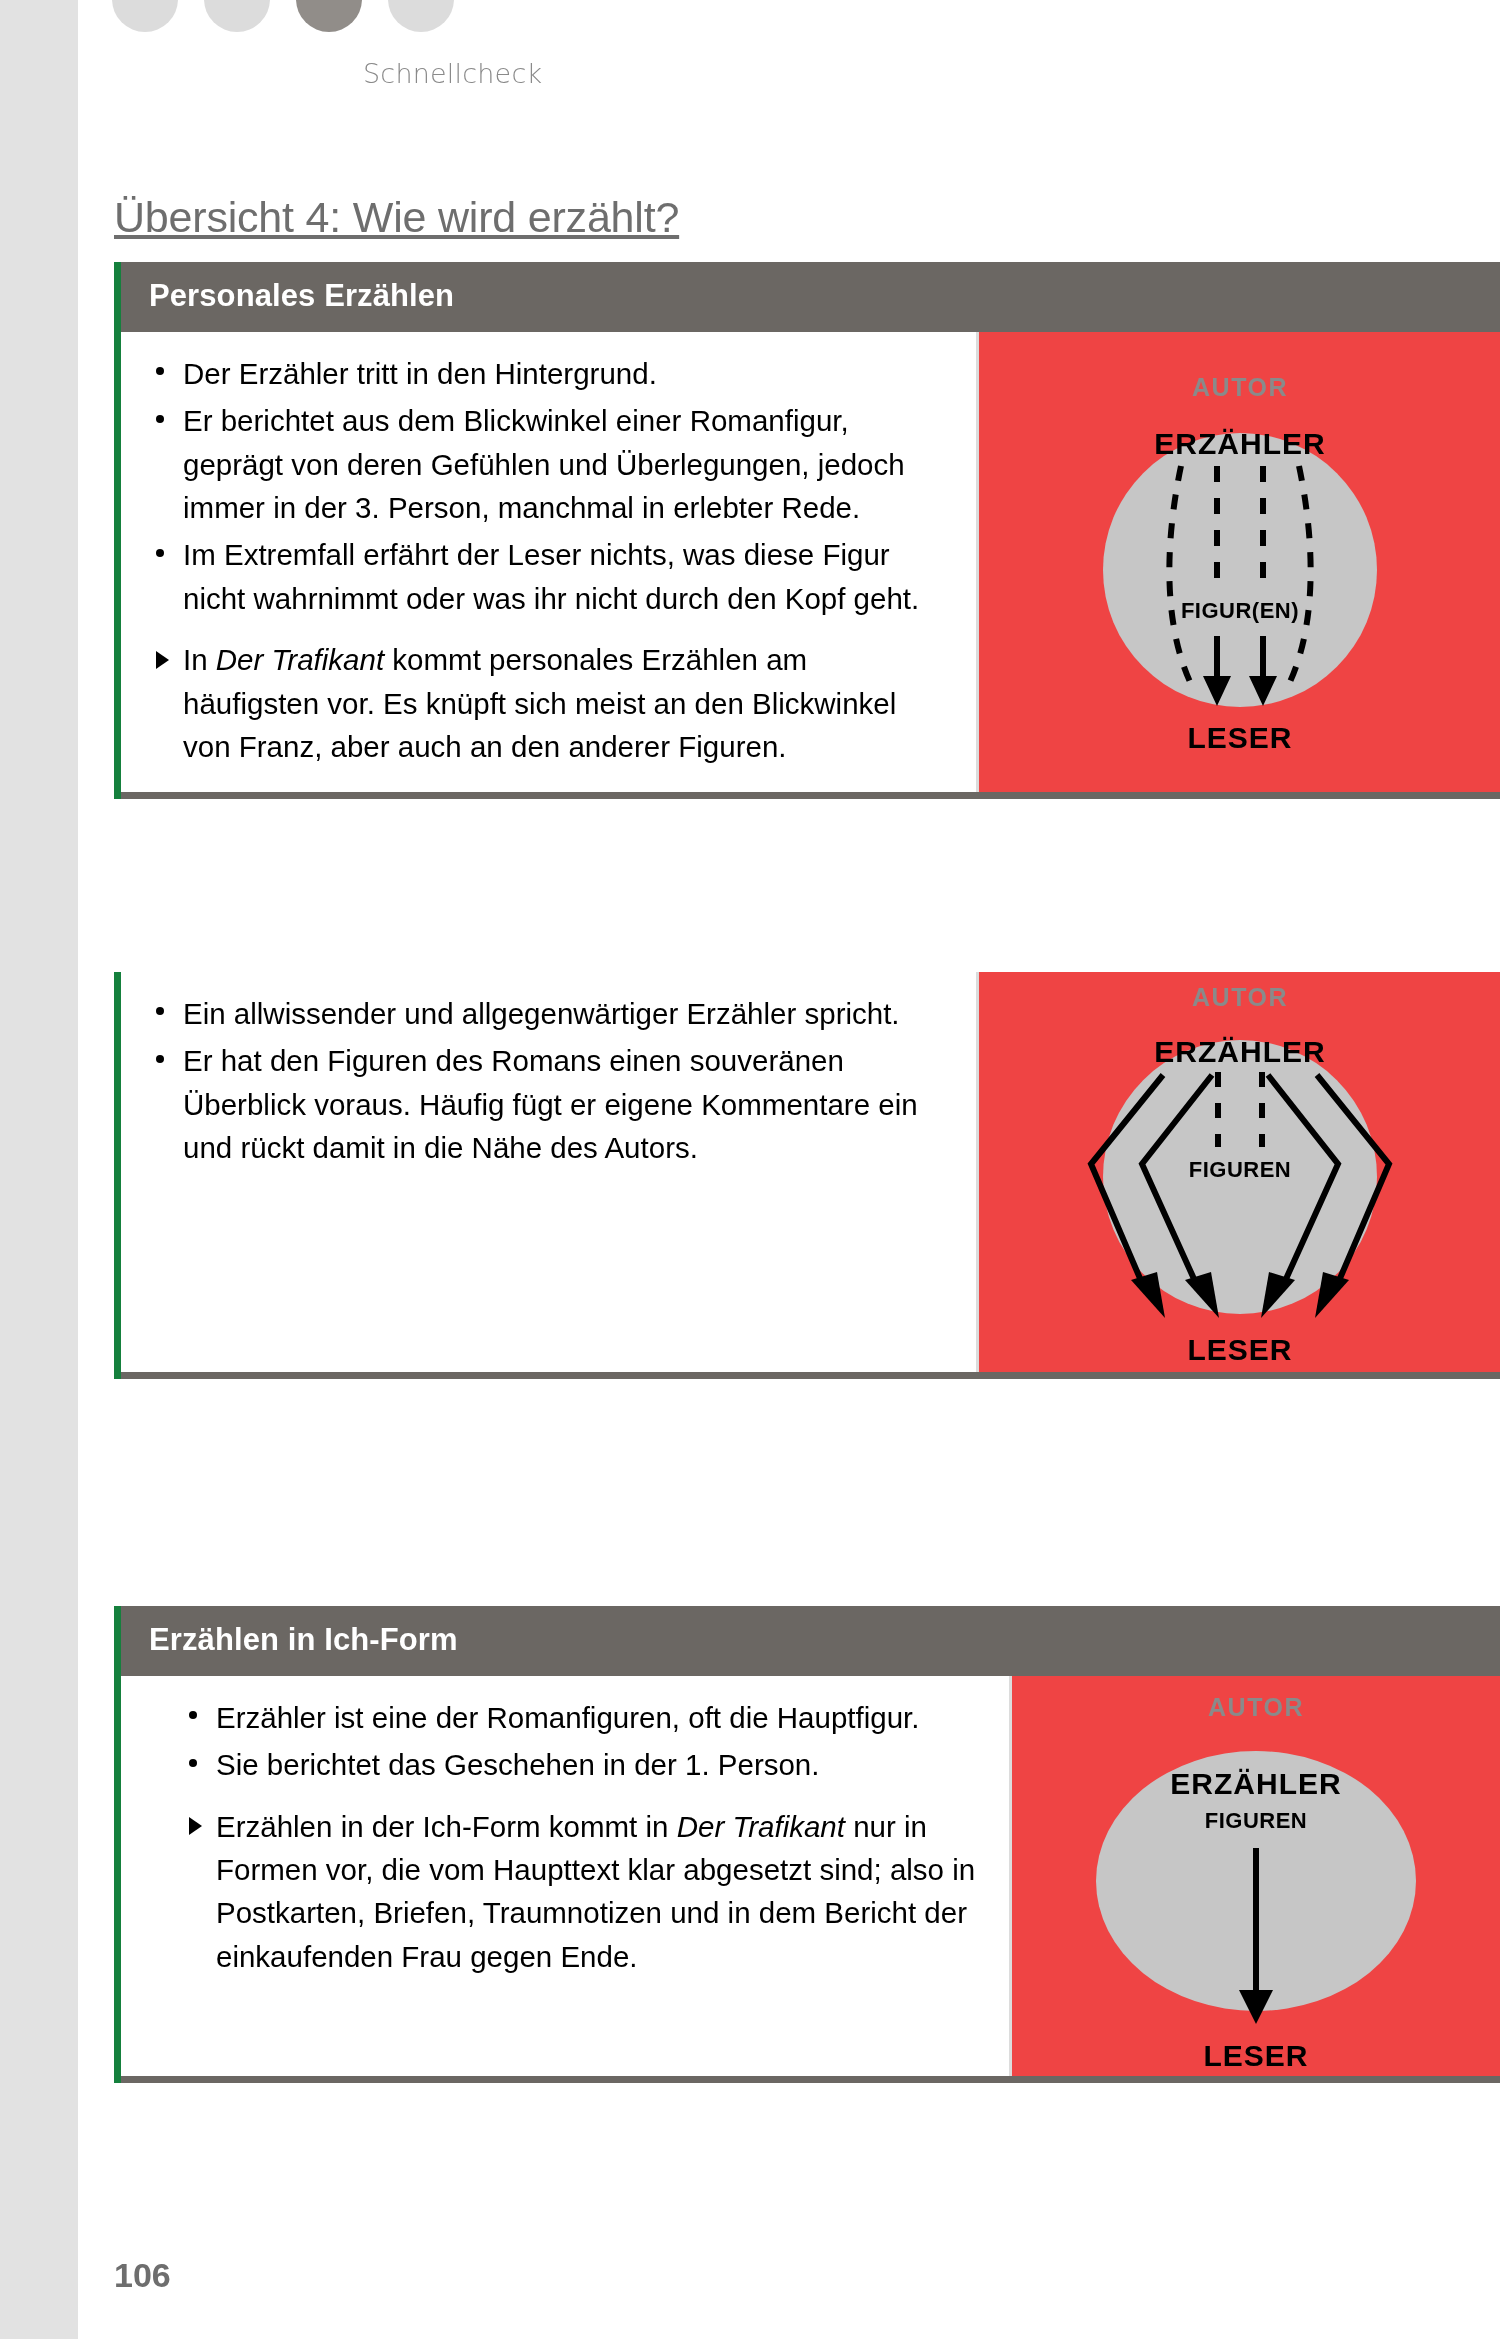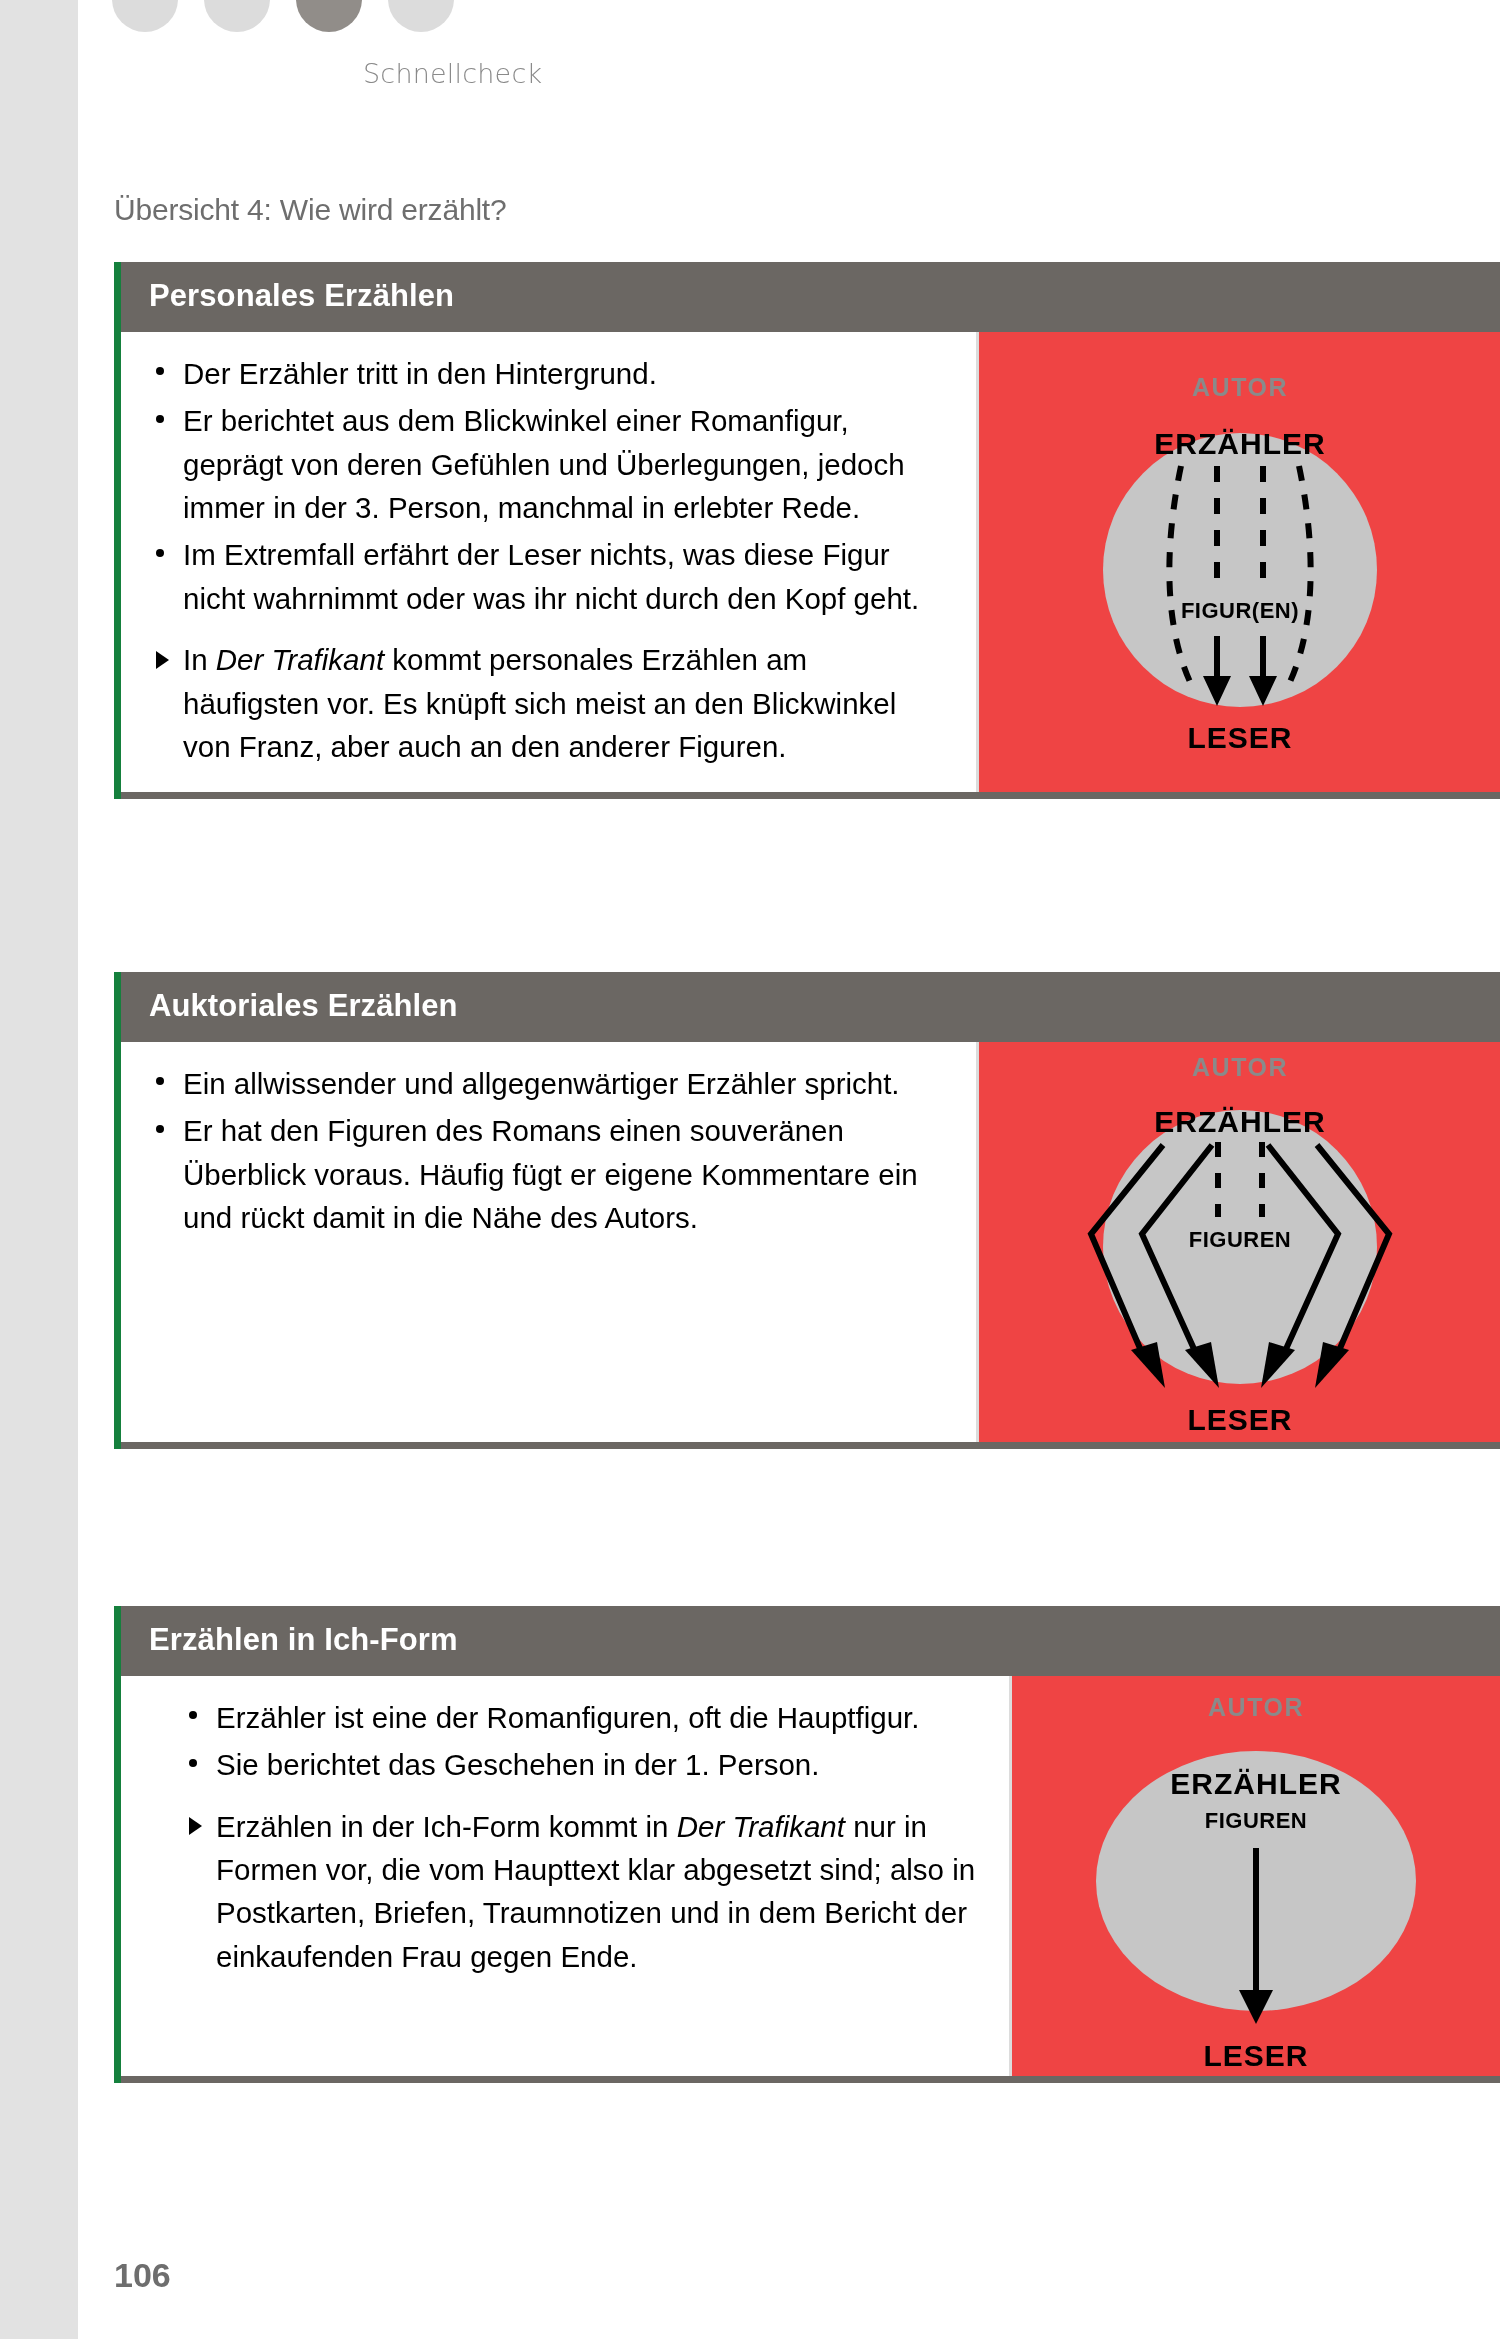--- a/index.html
+++ b/index.html
@@ -23,22 +23,23 @@
   .chip{width:66px;height:66px;border-radius:33px;background:#dcdcdc;}
   .chip.active{background:#918d89;}
   .chip-label{
     position:absolute;left:363px;top:58px;
     font-size:27px;color:#8a8a8a;letter-spacing:.2px;
     font-family:"DejaVu Sans", sans-serif;font-weight:300;
   }
   
   .page-title{
     position:absolute;left:114px;top:193px;
-    font-size:30px;color:#6e6e6e;font-weight:400;letter-spacing:-.2px;
+    font-size:43px;color:#6e6e6e;font-weight:400;letter-spacing:-.2px;
     white-space:nowrap;
+    text-decoration:underline;
   }
   
   .section{
     position:absolute;left:114px;width:1386px;
     border-left:7px solid #15803d;
     box-sizing:border-box;
   }
   .sec-head{
     background:#6b6763;color:#ffffff;
     font-size:31px;font-weight:700;
@@ -145,21 +146,20 @@
             <line x1="258" y1="274" x2="258" y2="322" stroke="#000" stroke-width="6"></line>
             <polygon points="258,344 244,314 272,314" fill="#000"></polygon>
             <text x="235" y="386" text-anchor="middle" font-family="Liberation Sans, sans-serif" font-size="30" font-weight="700" fill="#000" letter-spacing="1">LESER</text>
           </svg>
         </div>
       </div>
     </div>
   </div>
 
   <div class="section" id="sec1" style="top:972px;">
-    <div class="sec-head">Auktoriales Erzählen</div>
     <div class="sec-body">
       <div class="sec-text" style="min-height: 400px;">
         <ul class="bl">
           <li><span class="dot"></span><span>Ein allwissender und allgegenwärtiger Erzähler spricht.</span></li>
           <li><span class="dot"></span><span>Er hat den Figuren des Romans einen souveränen Überblick voraus. Häufig fügt er eigene Kommentare ein und rückt damit in die Nähe des Autors.</span></li>
         </ul>
       </div>
       <div class="sec-fig">
         <div class="diag">
           <svg width="470" height="400" viewBox="0 0 470 400" style="margin-top: 0px;">

